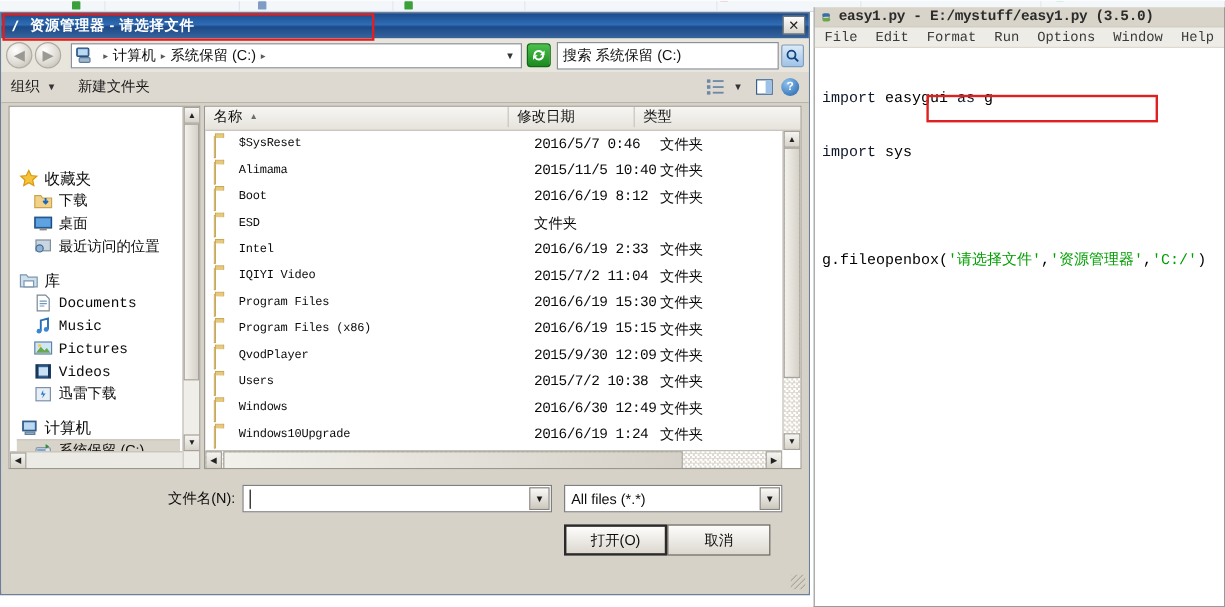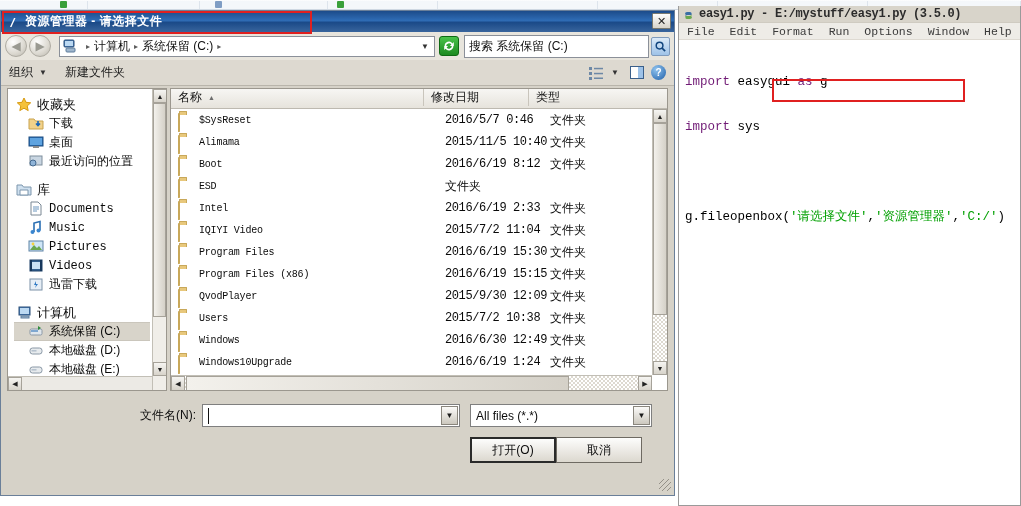--- a/index.html
+++ b/index.html
@@ -119,21 +119,21 @@
     color:#fff; font-size:10px; font-weight:bold;
     display:flex; align-items:center; justify-content:center;
   }
 
   
   .ebody { position:relative; height:307px; background:#d6d2c8; display:flex; }
   .treepane {
     width:160px; background:#ffffff; border:1px solid #9b978e; margin:2px 0 2px 6px;
     position:relative; overflow:hidden;
   }
-  .tree-inner { padding:6px 16px 0 6px; }
+  .tree-inner { padding:6px 16px 0 6px;margin-top:44px; }
   .tnode { display:flex; align-items:center; height:19px; padding-left:2px; white-space:nowrap; }
   .tnode.child { padding-left:14px; }
   .tnode.sel { background:#d8d4ca; border-top:1px solid #cac6bc; border-bottom:1px solid #cac6bc; }
   .tnode .ticon { width:16px; height:15px; margin-right:5px; flex:0 0 auto; position:relative; }
   .tnode .tlabel { font-size:12px; color:#0a0a0a; }
   .tnode.group .tlabel { font-size:13px; }
   .tspace { height:9px; }
 
   .tree-vscroll {
     position:absolute; right:0; top:0; width:14px; bottom:0;
@@ -250,21 +250,21 @@
     padding-left:8px; gap:15px; border-bottom:1px solid #dedad2;
   }
   .idle-menu span {
     font-size:11.5px; color:#3b3b3b; font-family:"Liberation Mono", monospace;
   }
   .idle-code {
     padding:5px 0 0 6px; font-family:"Liberation Mono", monospace;
     font-size:12.5px; line-height:15px; white-space:pre; color:#000000;
     position:relative;
   }
-  .kw { color:#701a75;text-align:center; }
+  .kw { color:#0f172a;text-align:center; }
   .str { color:#00a000; }
   .blank { height:15px; }
   .ann-code {
     position:absolute; left:772px; top:79px; width:193px; height:23px;
     border:2px solid #e02020; pointer-events:none; z-index:30;
   }
 </style>
 </head>
 <body>
 

